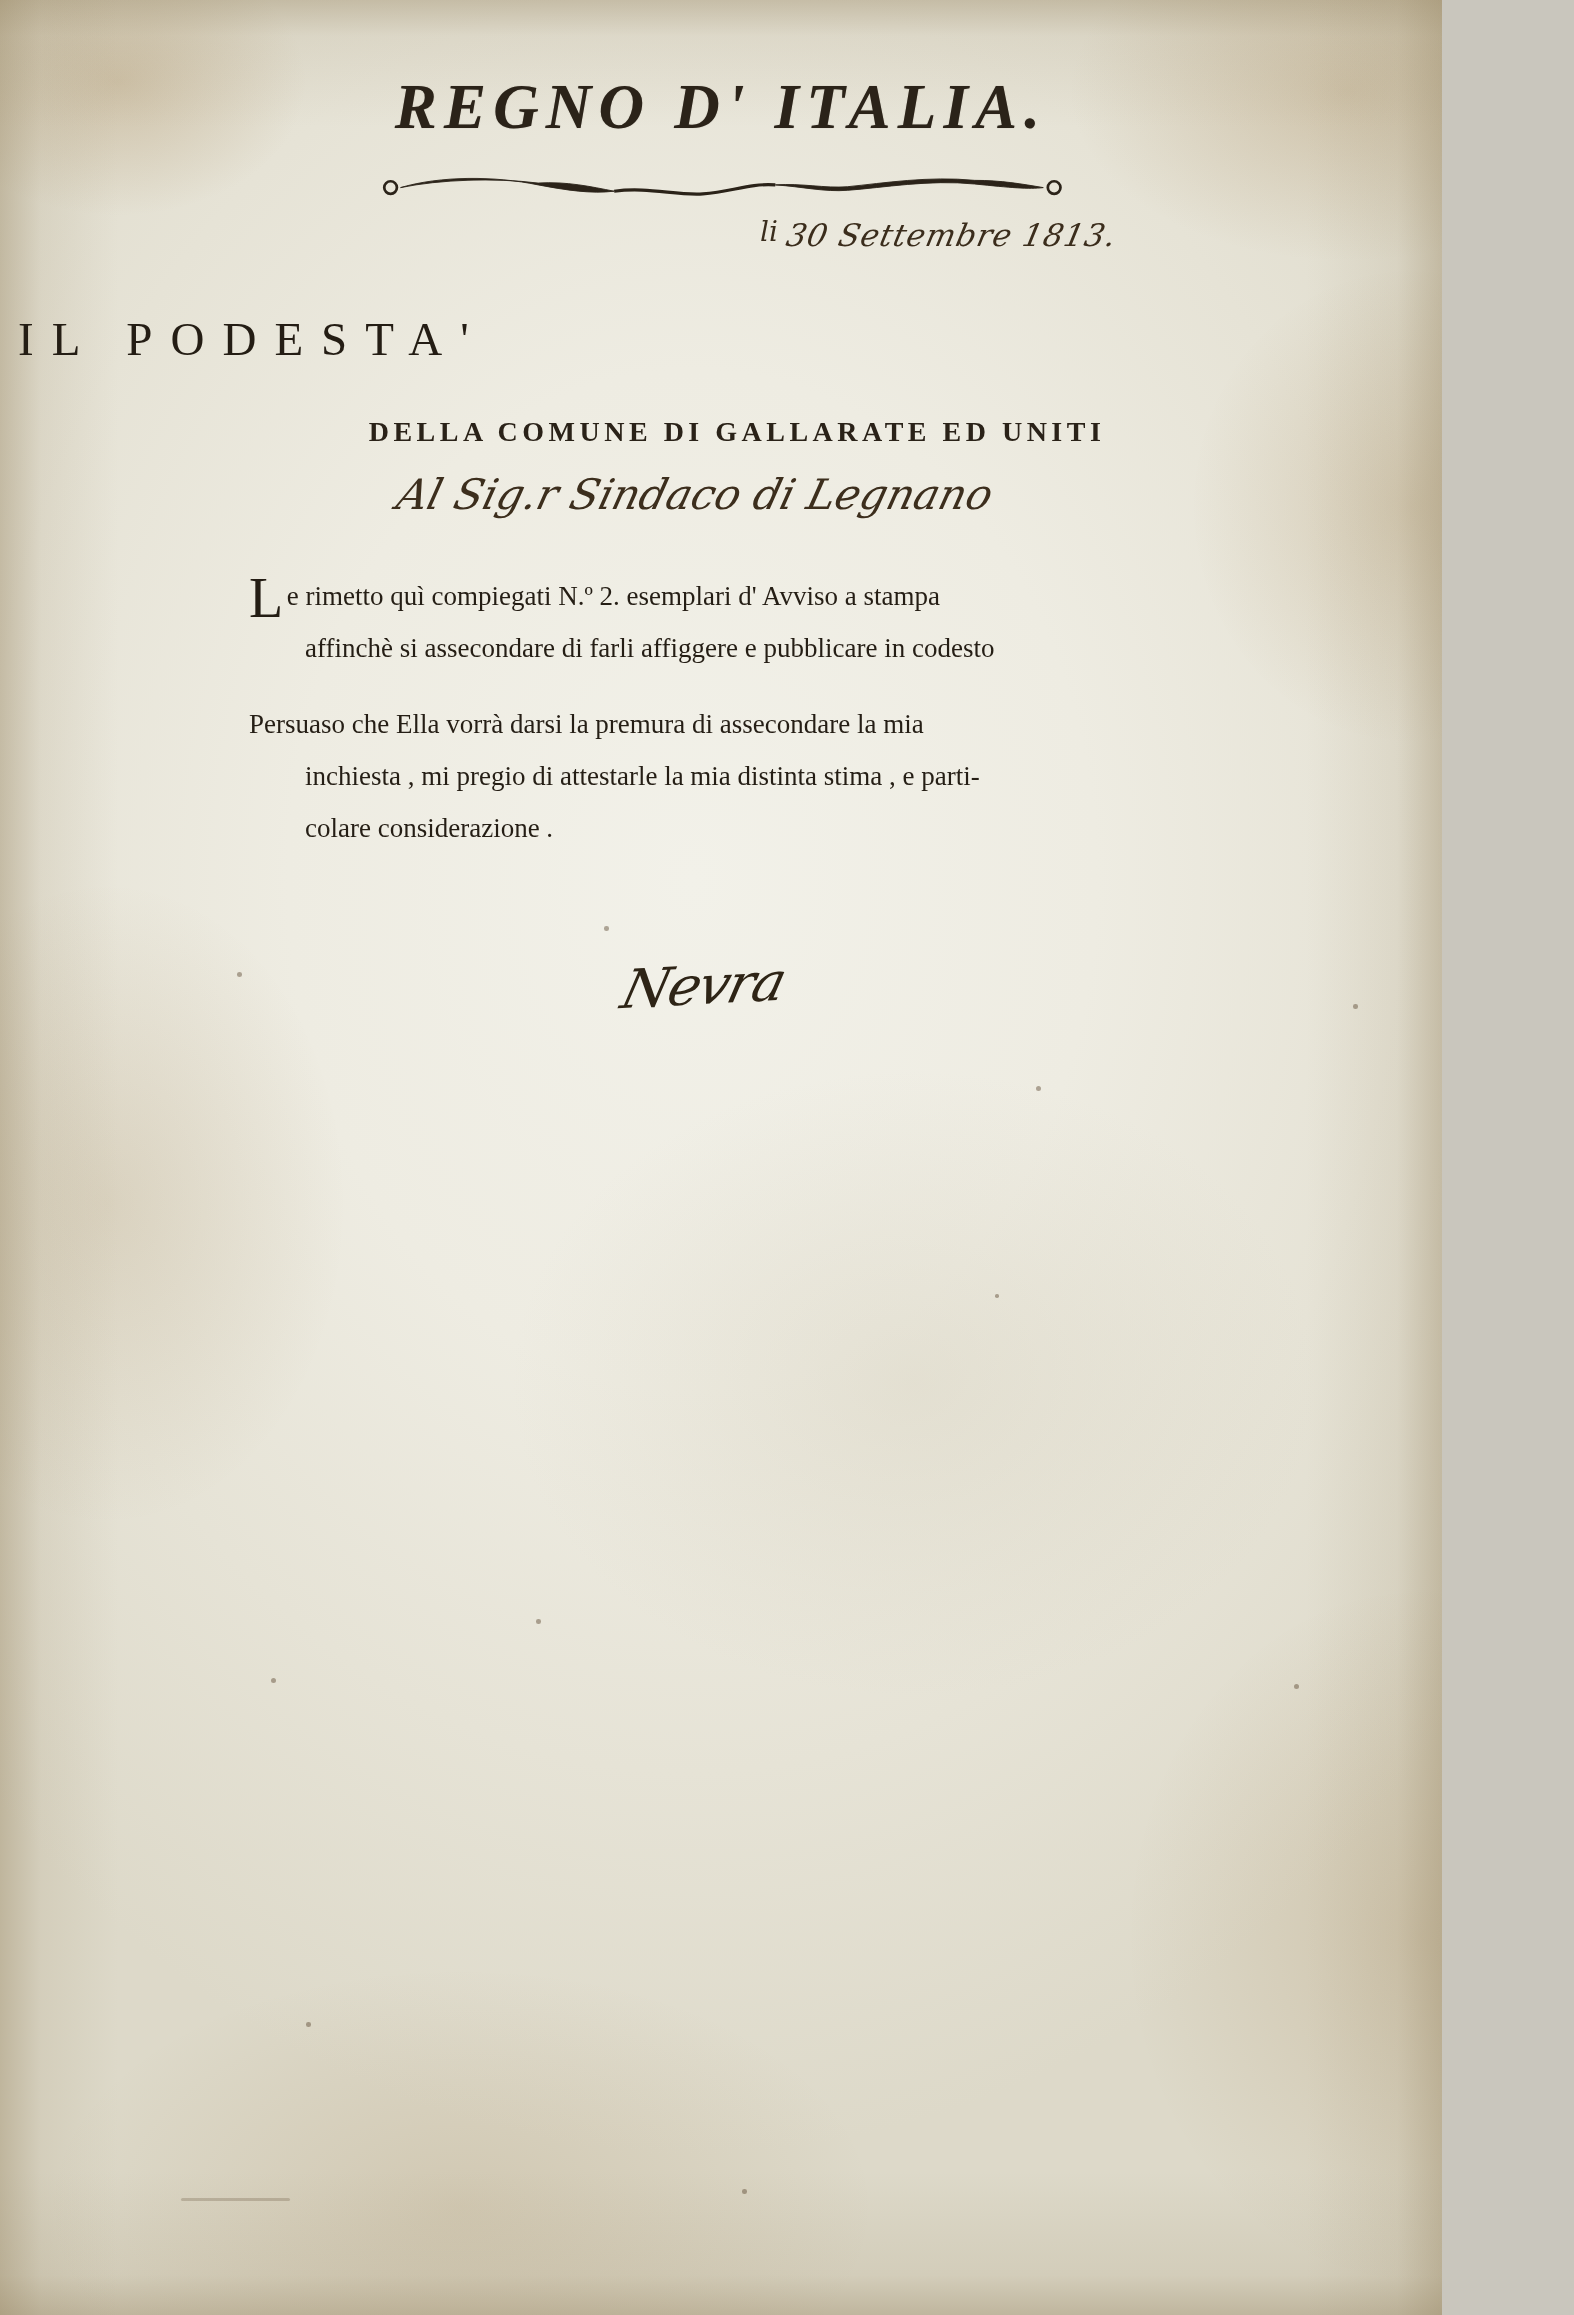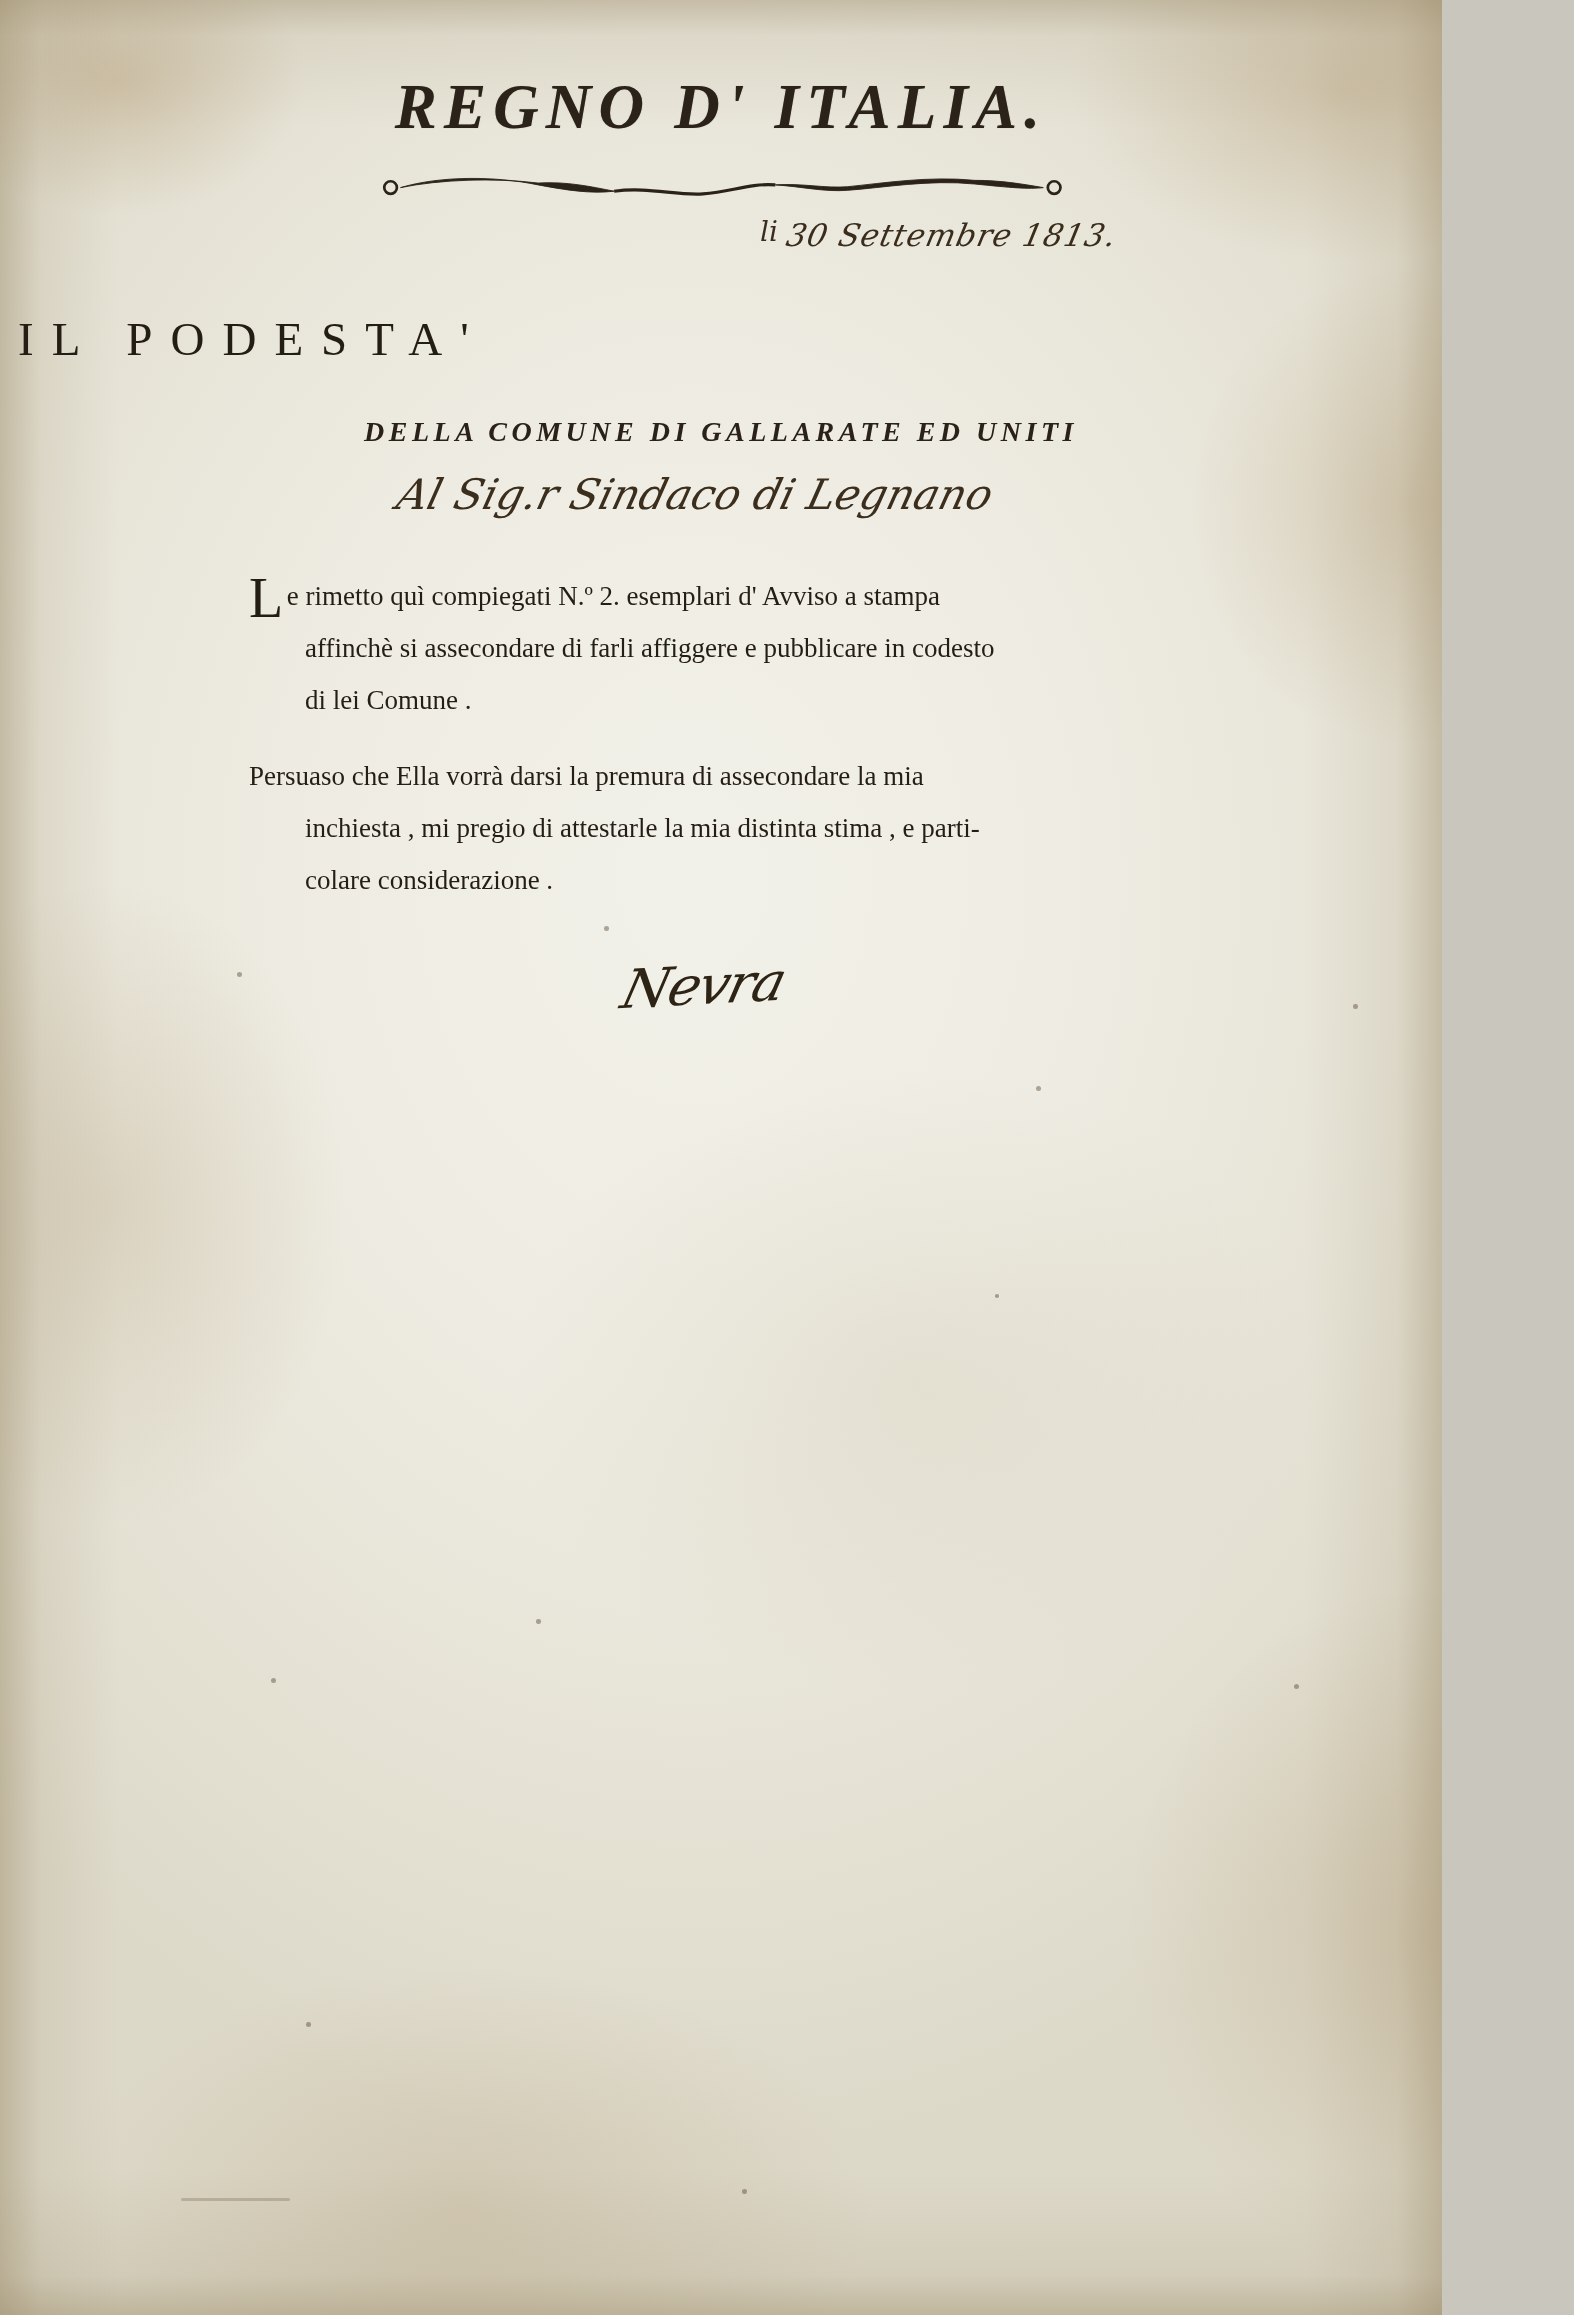--- a/index.html
+++ b/index.html
@@ -104,25 +104,24 @@
     font-family: "Liberation Serif", serif;
     font-size: 47px;
     letter-spacing: 18px;
     color: #241d14;
     text-indent: 18px;
   }
 
   .subtitle {
     position: absolute;
     top: 416px;
-    left: 0;
+    left: 16px;
     width: 100%;
     text-align: center;
     font-family: "Liberation Serif", serif;
-    font-style: italic;
     font-weight: bold;
     font-size: 28px;
     letter-spacing: 4.5px;
     color: #2a2218;
   }
 
   .addressee {
     position: absolute;
     top: 470px;
     left: 398px;
@@ -222,21 +221,20 @@
 
     <div class="subtitle">DELLA COMUNE DI GALLARATE ED UNITI</div>
 
     <div class="addressee">Al Sig.r Sindaco di Legnano</div>
 
     <div class="body">
       <div class="para">
         <span class="dropcap">L</span>
         <div>e rimetto quì compiegati N.º 2. esemplari d' Avviso a stampa</div>
         <div class="body-l2">affinchè si assecondare di farli affiggere e pubblicare in codesto</div>
-        <div class="body-l2">di lei Comune .</div>
       </div>
       <div class="para para-2">
         <div>Persuaso che Ella vorrà darsi la premura di assecondare la mia</div>
         <div class="l2">inchiesta , mi pregio di attestarle la mia distinta stima , e parti-</div>
         <div class="l2">colare considerazione .</div>
       </div>
     </div>
 
     <div class="signature">Nevra</div>
 

